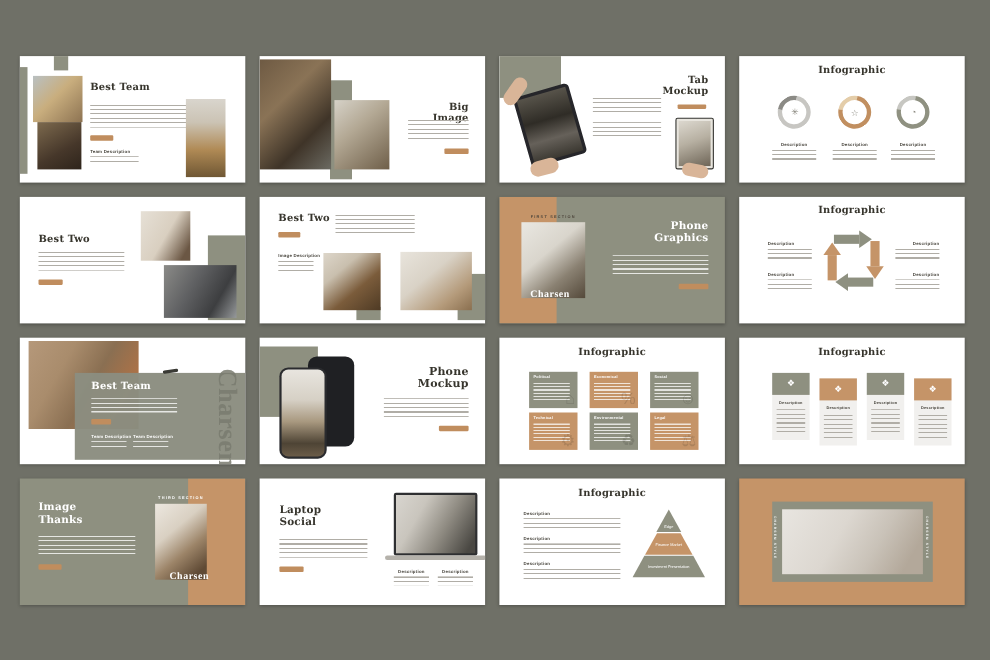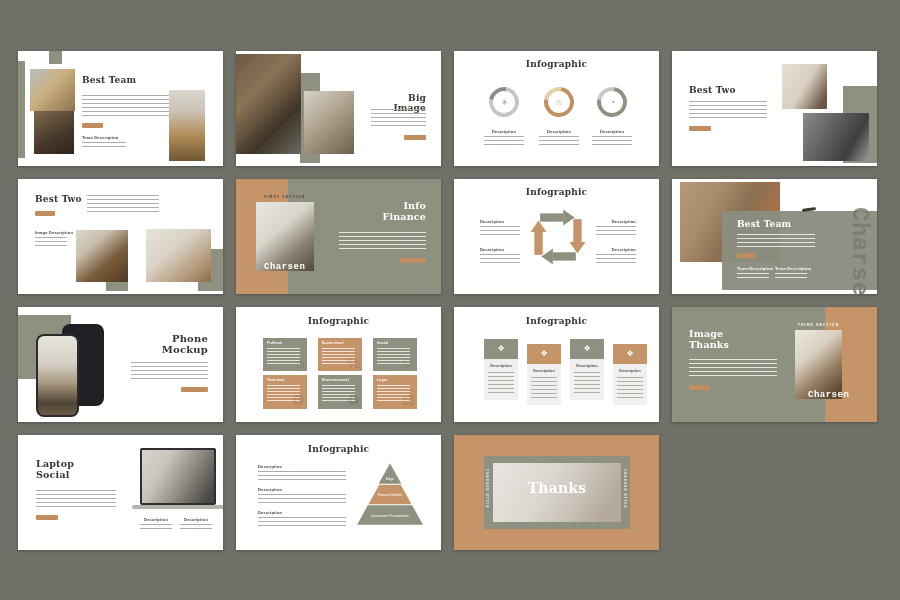--- a/index.html
+++ b/index.html
@@ -19,21 +19,21 @@
   .ln{background:repeating-linear-gradient(to bottom,#b0ada6 0,#b0ada6 1px,transparent 1px,transparent 4px)}
   .lnw{background:repeating-linear-gradient(to bottom,rgba(255,255,255,.78) 0,rgba(255,255,255,.78) 1px,transparent 1px,transparent 4px)}
   .ln3{background:repeating-linear-gradient(to bottom,rgba(255,255,255,.75) 0,rgba(255,255,255,.75) 1px,transparent 1px,transparent 3px)}
   .btn{background:#c08d5e;border-radius:1px}
   .lbl{font-size:4px;font-weight:700;color:#45423a;letter-spacing:.2px}
   .lblw{color:#fff}
   .cap{font-size:3.5px;font-weight:700;letter-spacing:1.1px;text-transform:uppercase}
   .ph{background-size:cover}
   .donut{border-radius:50%;box-sizing:border-box;display:flex;align-items:center;justify-content:center}
   .vert{writing-mode:vertical-rl}
-  .brand{font-family:Liberation Mono, monospace;font-weight:600;letter-spacing:.5px}
+  .brand{font-family:Liberation Serif, serif;font-weight:600;letter-spacing:.5px}
 </style>
 </head>
 <body>
 
 <div class="grid">
 
   <div class="s">
     <div class="a olive" style="left:0;top:10px;width:7px;height:97px"></div>
     <div class="a olive" style="left:31px;top:0;width:13px;height:13px"></div>
     <div class="a ph" style="left:12px;top:18px;width:45px;height:42px;background:linear-gradient(135deg,#b9c0c2 0%,#c9ae7e 45%,#8d7352 100%)"></div>
@@ -48,20 +48,36 @@
 
   <div class="s">
     <div class="a olive" style="left:64px;top:22px;width:20px;height:90px"></div>
     <div class="a ph" style="left:0;top:3px;width:65px;height:100px;background:linear-gradient(135deg,#6e5a43 0%,#8a7356 35%,#3f3428 70%,#6b6a62 100%)"></div>
     <div class="a ph" style="left:68px;top:40px;width:50px;height:63px;background:linear-gradient(140deg,#d6d2c8 0%,#b3a894 40%,#6f5f49 100%)"></div>
     <div class="a t rt" style="right:15px;top:42px;width:50px">Big Image</div>
     <div class="a ln" style="left:135px;top:58px;width:55px;height:18px"></div>
     <div class="a btn" style="left:168px;top:84px;width:22px;height:5px"></div>
   </div>
 
+  <div class="s">
+    <div class="a olive" style="left:0;top:0;width:56px;height:38px"></div>
+    <div class="a" style="left:20px;top:30px;width:52px;height:66px;background:#26262a;border-radius:4px;transform:rotate(-16deg)">
+      <div class="a ph" style="left:3px;top:3px;right:3px;bottom:3px;background:linear-gradient(180deg,#57534a 0%,#2f2c26 40%,#66615a 70%,#3b3831 100%)"></div>
+    </div>
+    <div class="a" style="left:8px;top:18px;width:13px;height:28px;background:#d9b598;border-radius:7px;transform:rotate(35deg)"></div>
+    <div class="a" style="left:28px;top:94px;width:26px;height:14px;background:#d9b598;border-radius:7px;transform:rotate(-15deg)"></div>
+    <div class="a ln" style="left:85px;top:38px;width:62px;height:15px"></div>
+    <div class="a ln" style="left:85px;top:60px;width:62px;height:15px"></div>
+    <div class="a t rt" style="right:15px;top:17px;width:42px">Tab Mockup</div>
+    <div class="a btn" style="left:162px;top:44px;width:26px;height:4px"></div>
+    <div class="a" style="left:160px;top:56px;width:33px;height:45px;background:#e8e5de;border:1.5px solid #33332f;border-radius:2px">
+      <div class="a ph" style="left:2px;top:2px;right:2px;bottom:2px;background:linear-gradient(160deg,#dcd8cf 0%,#b7b0a2 45%,#6e6557 100%)"></div>
+    </div>
+    <div class="a" style="left:166px;top:98px;width:24px;height:12px;background:#d9b598;border-radius:6px;transform:rotate(10deg)"></div>
+  </div>
 
   <div class="s">
     <div class="a t ctr" style="left:0;top:8px;width:100%">Infographic</div>
     <div class="a donut" style="left:35px;top:36px;width:30px;height:30px;border:4px solid #c7c6c2;border-top-color:#8b8a85;transform:rotate(-35deg)">
       <span style="transform:rotate(35deg);font-size:8px;color:#8a887f">✳</span>
     </div>
     <div class="a donut" style="left:90px;top:36px;width:30px;height:30px;border:4px solid #c18f60;border-top-color:#e4cda9;transform:rotate(-35deg)">
       <span style="transform:rotate(35deg);font-size:8px;color:#8a887f">☆</span>
     </div>
     <div class="a donut" style="left:143px;top:36px;width:30px;height:30px;border:4px solid #8f9181;border-top-color:#c7c7c2;transform:rotate(-35deg)">
@@ -94,21 +110,21 @@
     <div class="a ln" style="left:17px;top:58px;width:32px;height:10px"></div>
     <div class="a ph" style="left:58px;top:51px;width:52px;height:52px;background:linear-gradient(140deg,#ddd6ca 0%,#c9bfae 30%,#7b5c3b 62%,#4e3a24 100%)"></div>
     <div class="a ph" style="left:128px;top:50px;width:65px;height:53px;background:linear-gradient(140deg,#e8e4dc 0%,#d9d2c6 40%,#b49a7a 75%,#8a6f4f 100%)"></div>
   </div>
 
   <div class="s olive">
     <div class="a tan" style="left:0;top:0;width:52px;height:115px"></div>
     <div class="a cap ctr" style="left:20px;top:16px;width:58px;color:#4e463c">First Section</div>
     <div class="a ph" style="left:20px;top:23px;width:58px;height:69px;background:linear-gradient(140deg,#e9e7e1 0%,#d9d5cc 40%,#8a8172 70%,#54493a 100%)"></div>
     <div class="a brand wh" style="left:28px;top:83px;font-size:9px">Charsen</div>
-    <div class="a t wh rt" style="right:15px;top:22px;width:52px;font-size:9.5px">Info Finance</div>
+    <div class="a t wh rt" style="right:15px;top:22px;width:52px;font-size:9.5px">Phone Graphics</div>
     <div class="a lnw" style="left:103px;top:53px;width:87px;height:18px"></div>
     <div class="a btn" style="left:163px;top:79px;width:27px;height:5px"></div>
   </div>
 
   <div class="s">
     <div class="a t ctr" style="left:0;top:8px;width:100%">Infographic</div>
     <svg class="a" viewBox="0 0 100 94" style="left:72px;top:28px;width:64px;height:60px">
       <g fill="#8e9080">
           <rect x="22" y="10" width="36" height="13"></rect>
           <polygon points="58,4 58,29 76,16.5"></polygon>
@@ -259,16 +275,15 @@
       <text x="35" y="34" text-anchor="middle" font-size="3.4" fill="#ffffff" font-family="Liberation Sans, sans-serif">Finance Market</text>
       <text x="35" y="54" text-anchor="middle" font-size="3.4" fill="#ffffff" font-family="Liberation Sans, sans-serif">Investment Presentation</text>
     </svg>
   </div>
 
   <div class="s tan">
     <div class="a olive" style="left:30px;top:21px;width:146px;height:73px"></div>
     <div class="a ph" style="left:39px;top:28px;width:128px;height:59px;background:linear-gradient(120deg,#e8e5e0 0%,#dcd7d0 40%,#c9c2b8 65%,#b3a89a 88%)"></div>
     <div class="a cap vert wh" style="left:31px;top:34px;height:48px;font-size:3px;opacity:.9">Charsen Style</div>
     <div class="a cap vert wh" style="left:169px;top:34px;height:48px;font-size:3px;opacity:.9">Charsen Style</div>
-    <div class="a t wh ctr" style="left:30px;top:46px;width:146px;font-size:14px">Thanks</div>
   </div>
 
 </div>
 
 </body></html>

